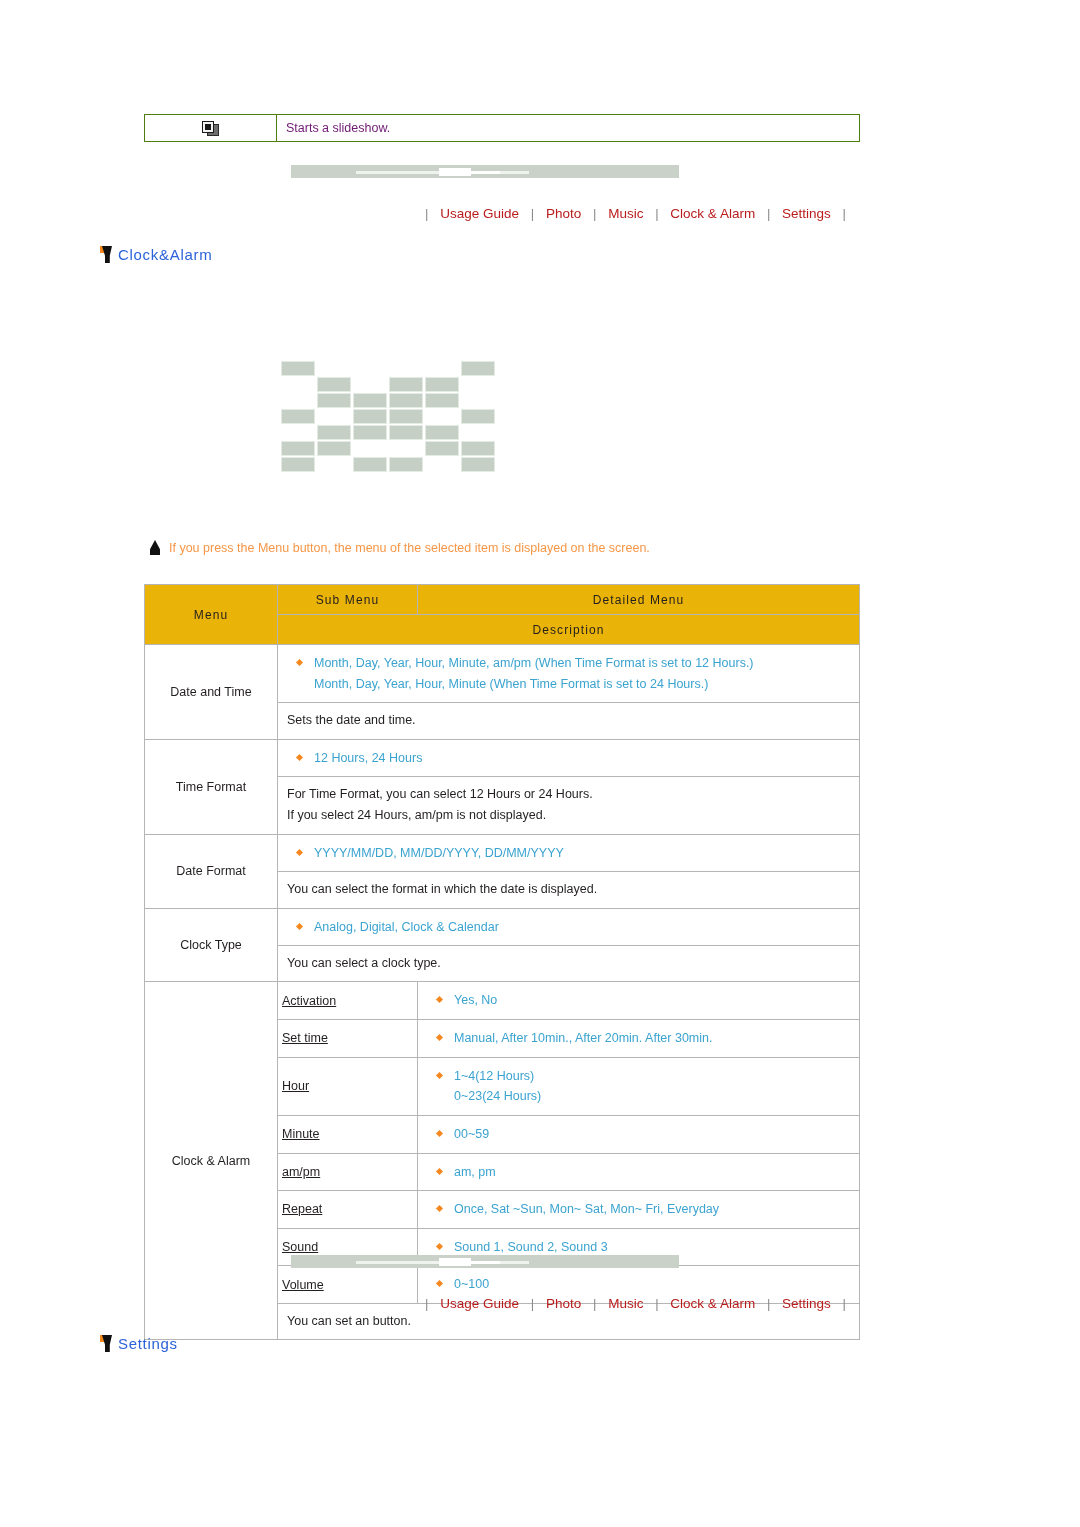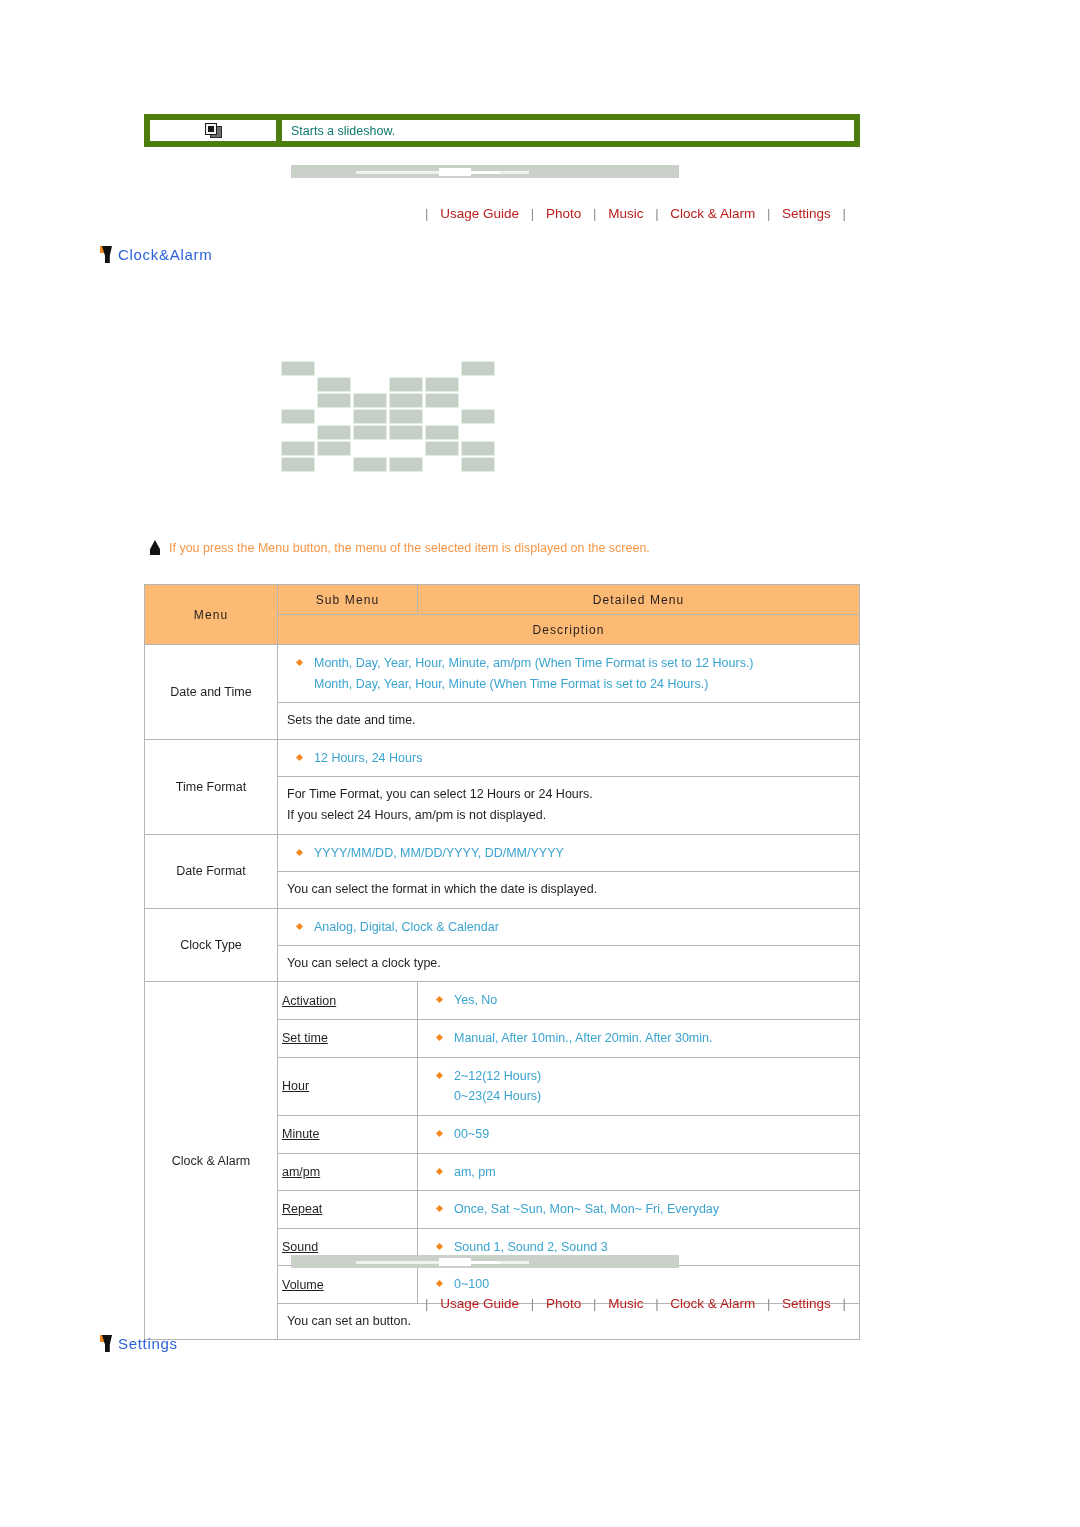--- a/index.html
+++ b/index.html
@@ -20,25 +20,25 @@
   
   .slideshow-table {
     position: absolute;
     left: 144px;
     top: 114px;
     width: 716px;
     border-collapse: collapse;
     border: 1px solid #a9a9a9;
   }
   .slideshow-table td {
-    border: 6px solid #4d7c0f;
+    border: 1px solid #4d7c0f;
     height: 27px;
     vertical-align: middle;
     font-size: 12.5px;
-    color: #0f766e;
+    color: #701a75;
   }
   .slideshow-table td.icon-cell {
     width: 132px;
     text-align: center;
   }
   .slideshow-table td.desc-cell {
     padding-left: 9px;
   }
 
   .slideshow-icon {
@@ -198,21 +198,21 @@
     table-layout: fixed;
   }
   #menu-table th, #menu-table td {
     border: 1px solid #b5b5b5;
     font-weight: normal;
     font-size: 12.5px;
     color: #231f20;
     vertical-align: middle;
   }
   #menu-table thead th {
-    background: #fdba74;
+    background: #eab308;
     text-align: center;
     letter-spacing: 1.1px;
     font-size: 12px;
     height: 30px;
   }
   #menu-table .col-menu   { width: 133px; }
   #menu-table .col-sub    { width: 140px; }
 
   td.menu-name {
     text-align: center;
@@ -399,21 +399,21 @@
       </tr>
       <tr>
         <td class="sub-name">Set time</td>
         <td class="detail-cell">
           <div class="detail-line first">Manual, After 10min., After 20min. After 30min.</div>
         </td>
       </tr>
       <tr>
         <td class="sub-name">Hour</td>
         <td class="detail-cell">
-          <div class="detail-line first">2~12(12 Hours)</div>
+          <div class="detail-line first">1~4(12 Hours)</div>
           <div class="detail-line">0~23(24 Hours)</div>
         </td>
       </tr>
       <tr>
         <td class="sub-name">Minute</td>
         <td class="detail-cell">
           <div class="detail-line first">00~59</div>
         </td>
       </tr>
       <tr>

